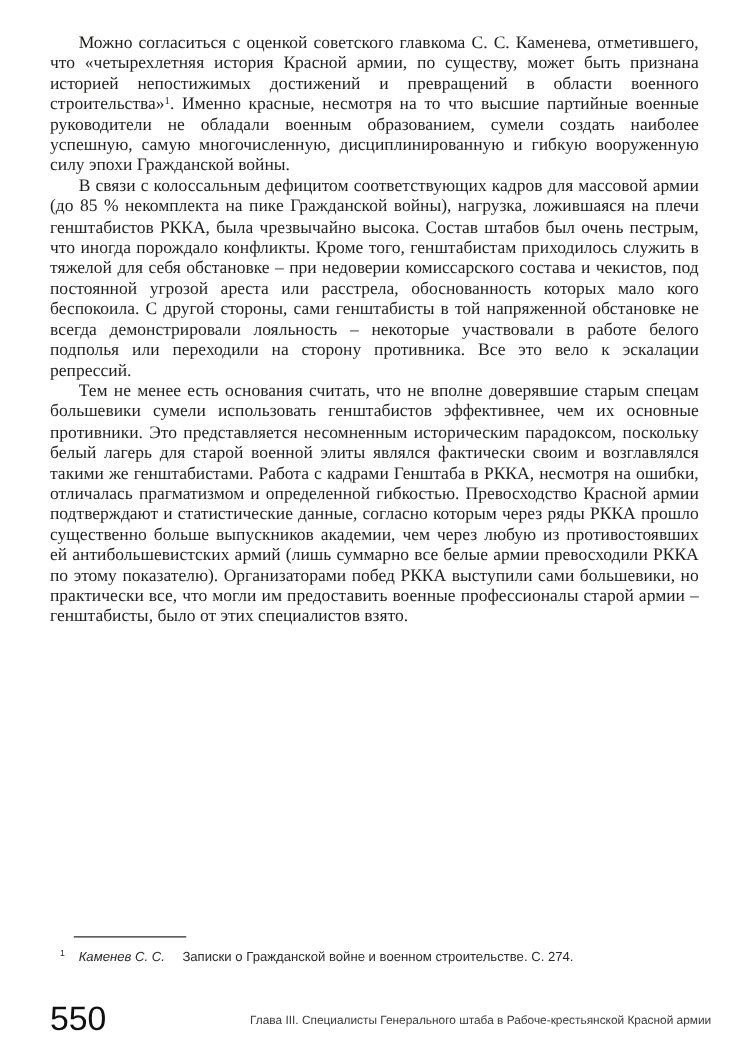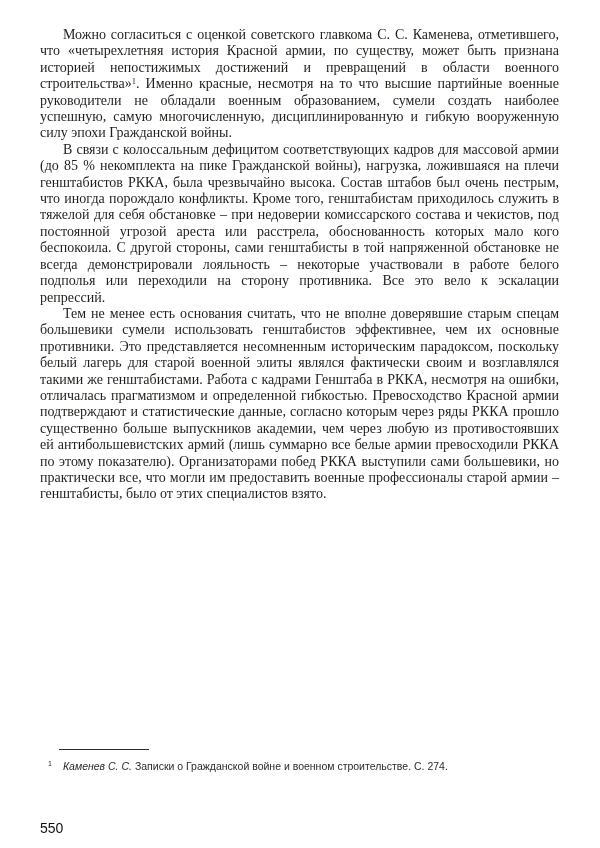--- a/index.html
+++ b/index.html
@@ -58,31 +58,30 @@
     color: #2b2b2b;
     text-indent: 0;
   }
   .footnote sup {
     font-size: 7px;
     vertical-align: 4px;
     margin-left: -14px;
     margin-right: 11px;
   }
   .footnote i {
-    margin-right: 3px;
+    margin-right: 14px;
   }
   .page-number {
     position: absolute;
     left: 40px;
     top: 803px;
     font-family: "Liberation Sans", "DejaVu Sans", sans-serif;
-    font-size: 14px;
+    font-size: 27px;
     line-height: 24px;
     color: #101010;
-    margin-top: 13px;
   }
   .running-title {
     position: absolute;
     right: 75px;
     top: 811px;
     font-family: "Liberation Sans", "DejaVu Sans", sans-serif;
     font-size: 9.5px;
     line-height: 12px;
     color: #3a3a3a;
     white-space: nowrap;
@@ -99,14 +98,15 @@
     <p>Тем не менее есть основания считать, что не вполне доверявшие старым спецам большевики сумели использовать генштабистов эффективнее, чем их основные противники. Это представляется несомненным историческим парадоксом, поскольку белый лагерь для старой военной элиты являлся фактически своим и возглавлялся такими же генштабистами. Работа с кадрами Генштаба в РККА, несмотря на ошибки, отличалась прагматизмом и определенной гибкостью. Превосходство Красной армии подтверждают и статистические данные, согласно которым через ряды РККА прошло существенно больше выпускников академии, чем через любую из противостоявших ей антибольшевистских армий (лишь суммарно все белые армии превосходили РККА по этому показателю). Организаторами побед РККА выступили сами большевики, но практически все, что могли им предоставить военные профессионалы старой армии – генштабисты, было от этих специалистов взято.</p>
   </div>
 
   <div class="footnote-area">
     <div class="footnote-rule"></div>
     <p class="footnote"><sup>1</sup><i>Каменев С. С.</i><span>Записки о Гражданской войне и военном строительстве. С. 274.</span></p>
   </div>
 
   <div class="page-number">550</div>
 
+  <div class="running-title">Глава III. Специалисты Генерального штаба в Рабоче-крестьянской Красной армии</div>
 
 </div>
 
 </body></html>

